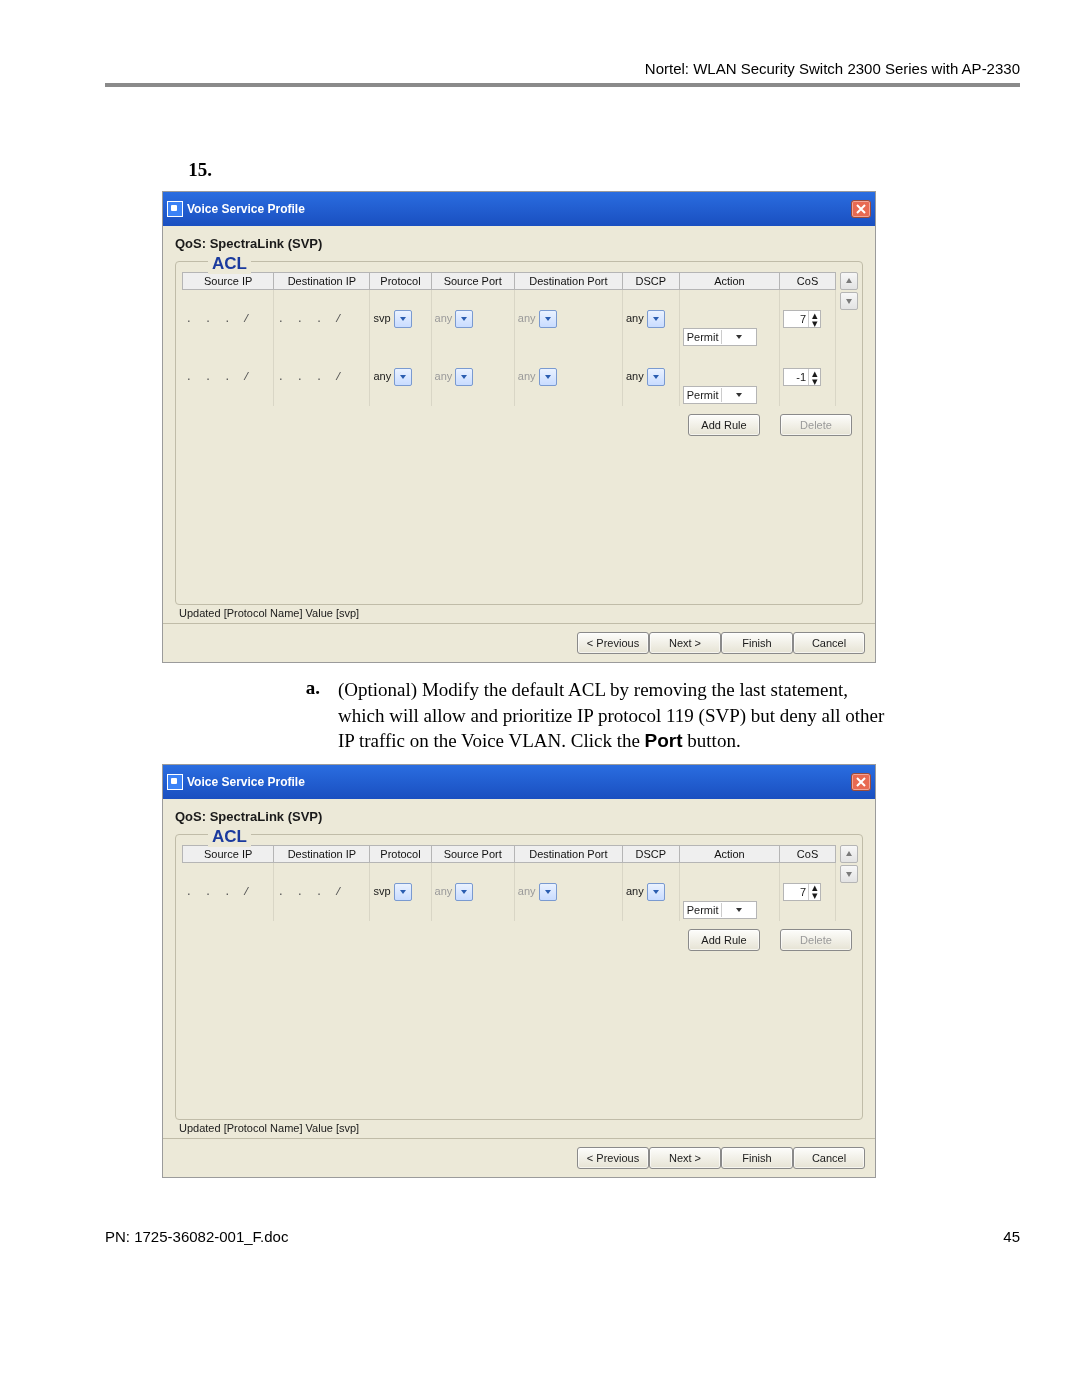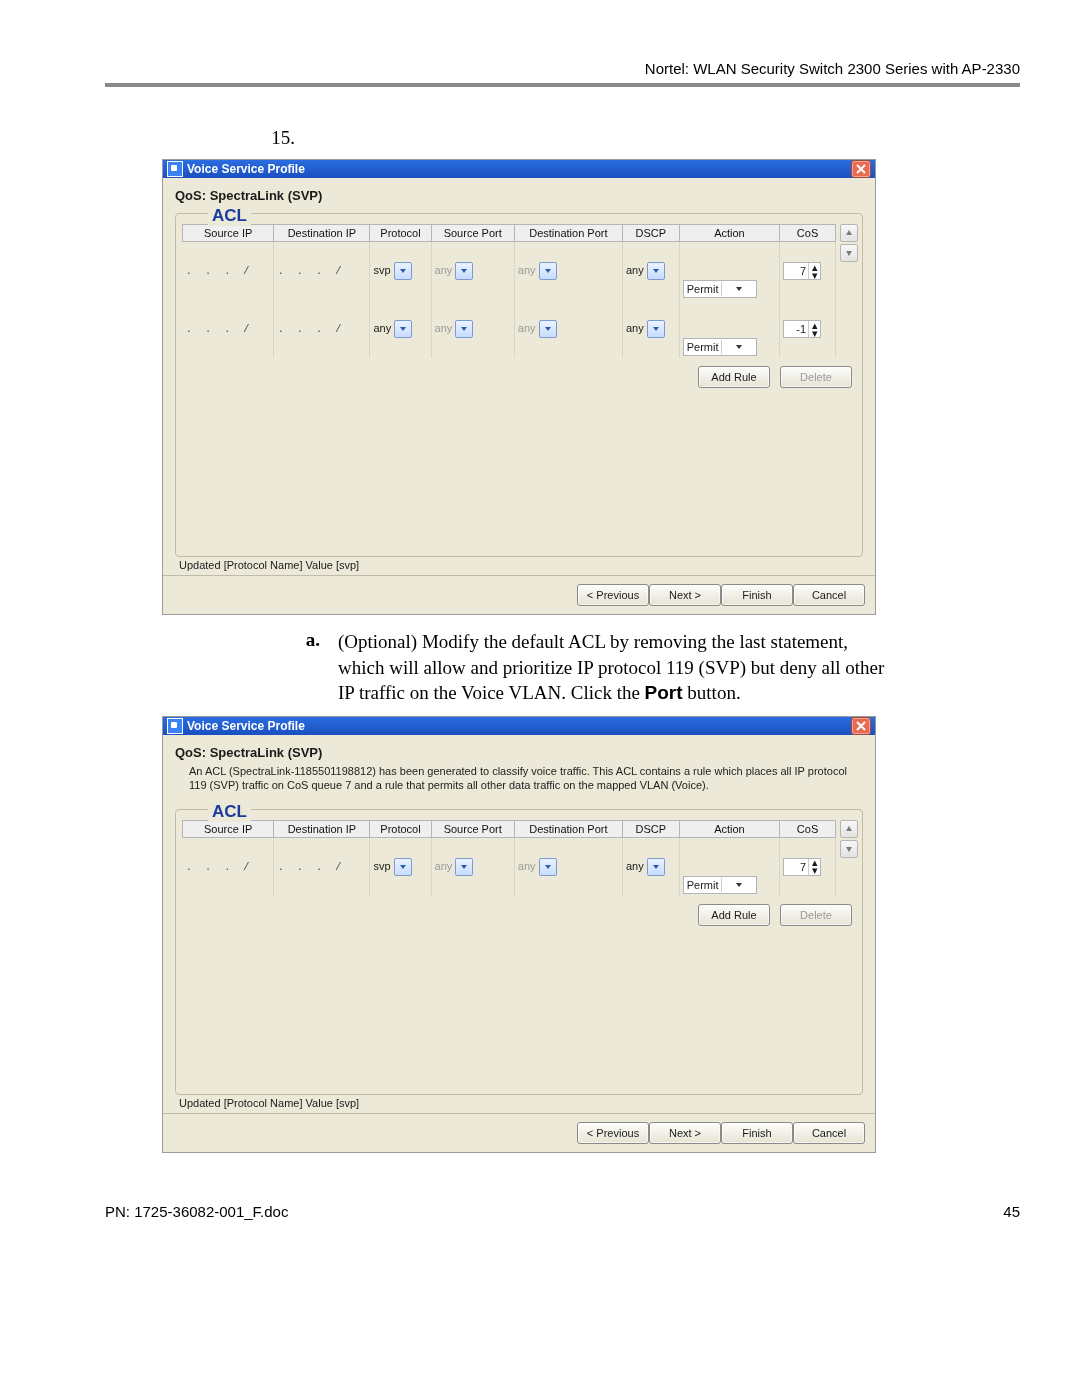--- a/index.html
+++ b/index.html
@@ -24,26 +24,27 @@
     height: 4px;
     background: #8a8a8a;
     margin-bottom: 40px;
   }
   .item-block {
     display: flex;
     margin: 0 0 10px 0;
   }
   .item-num {
     width: 190px;
-    text-align: right;
+    text-align: center;
     padding-right: 18px;
     font-family: Georgia, serif;
     font-size: 19px;
-    font-weight: normal;
+    font-weight: bold;
     flex: 0 0 auto;
+    margin-top: 32px;
   }
   .item-body {
     font-family: Georgia, serif;
     font-size: 19px;
     line-height: 1.35;
     max-width: 565px;
   }
   .sub-block { display: flex; margin: 14px 0 10px 0; }
   .sub-num {
     width: 215px;
@@ -67,21 +68,21 @@
   .dlg {
     width: 712px;
     margin: 6px 0 6px 57px;
     border: 1px solid #9b9b9b;
     font-family: Tahoma, Arial, sans-serif;
     font-size: 11px;
     color: #1a1a1a;
     background: #ece9d8;
   }
   .dlg-title {
-    height: 18px;
+    height: 34px;
     background: linear-gradient(#2a6de0, #1a4fc0);
     color: #fff;
     display: flex;
     align-items: center;
     padding: 0 4px;
     font-weight: bold;
     font-size: 12px;
   }
   .dlg-title .spacer { flex: 1; }
   .tbar-icon {
@@ -188,21 +189,21 @@
   .spin .arrows div { height:8px; border-left:1px solid #ccc; display:flex; align-items:center; justify-content:center;}
   .sidebtns { width:16px; }
   .sidebtns .sq {
     width:16px;height:16px;border:1px solid #b5b5b5;
     background:linear-gradient(#f7f7f7,#e3e3e3);
     margin-bottom:2px; border-radius:2px;
     display:flex;align-items:center;justify-content:center;
   }
 
   .btnrow {
-    display:flex; justify-content:flex-end; gap:10px;
+    display:flex; justify-content:flex-end; gap:20px;
     padding: 8px 4px 2px 4px;
   }
   .winbtn {
     min-width: 70px;
     height: 20px;
     border: 1px solid #8a8a8a;
     background: linear-gradient(#fdfdfb, #e6e3d4);
     border-radius: 3px;
     font-family: Tahoma, Arial, sans-serif;
     font-size: 11px;
@@ -394,21 +395,20 @@
       <span>Voice Service Profile</span>
       <span class="spacer"></span>
       <span class="close-btn">
         <svg viewBox="0 0 10 10">
             <path d="M1 1 L9 9 M9 1 L1 9" stroke="#fff" stroke-width="2" fill="none"></path>
           </svg>
       </span>
     </div>
     <div class="dlg-inner">
       <div class="qos-title">QoS: SpectraLink (SVP)</div>
-      <div class="desc">An ACL (SpectraLink-1185501198812) has been generated to classify voice traffic. This ACL contains a rule which places all IP protocol 119 (SVP) traffic on CoS queue 7 and a rule that permits all other data traffic on the mapped VLAN (Voice).</div>
 
       <div class="fieldset">
         <span class="legend">ACL</span>
         <div style="display:flex; gap:4px;">
           <div style="flex:1;">
             <table class="acl">
               <tbody>
                   <tr>
                 <th>Source IP</th>
                 <th>Destination IP</th>

